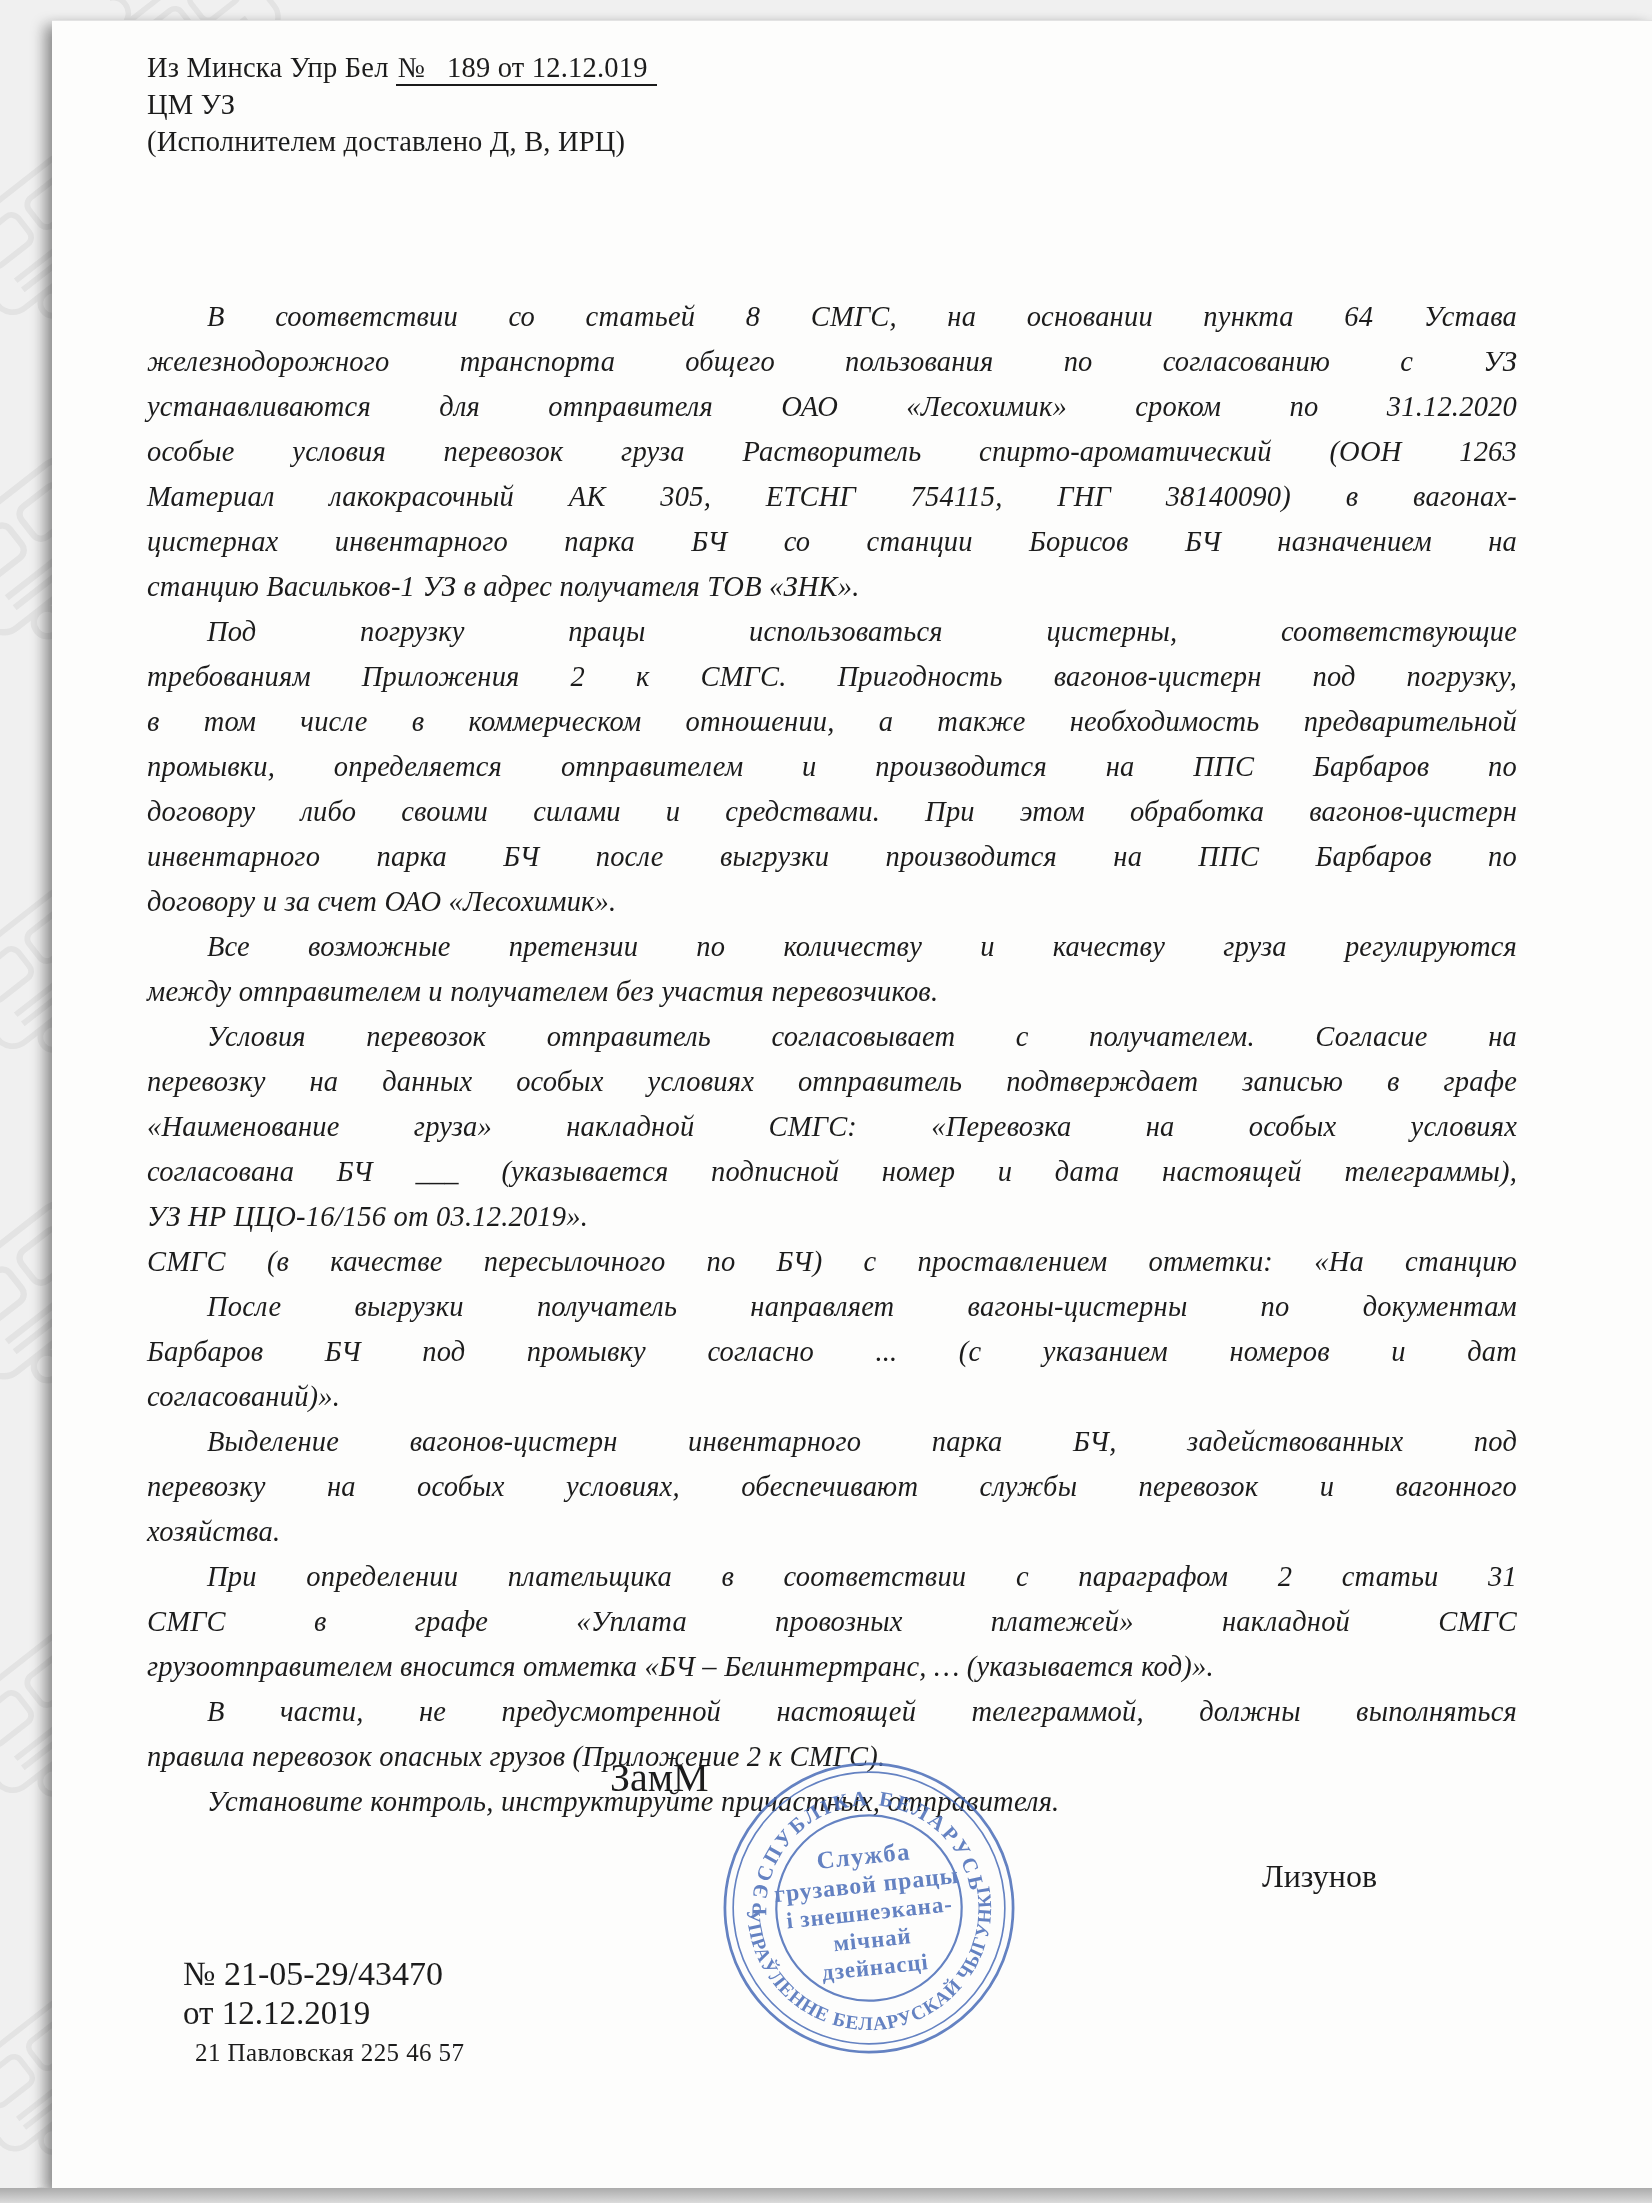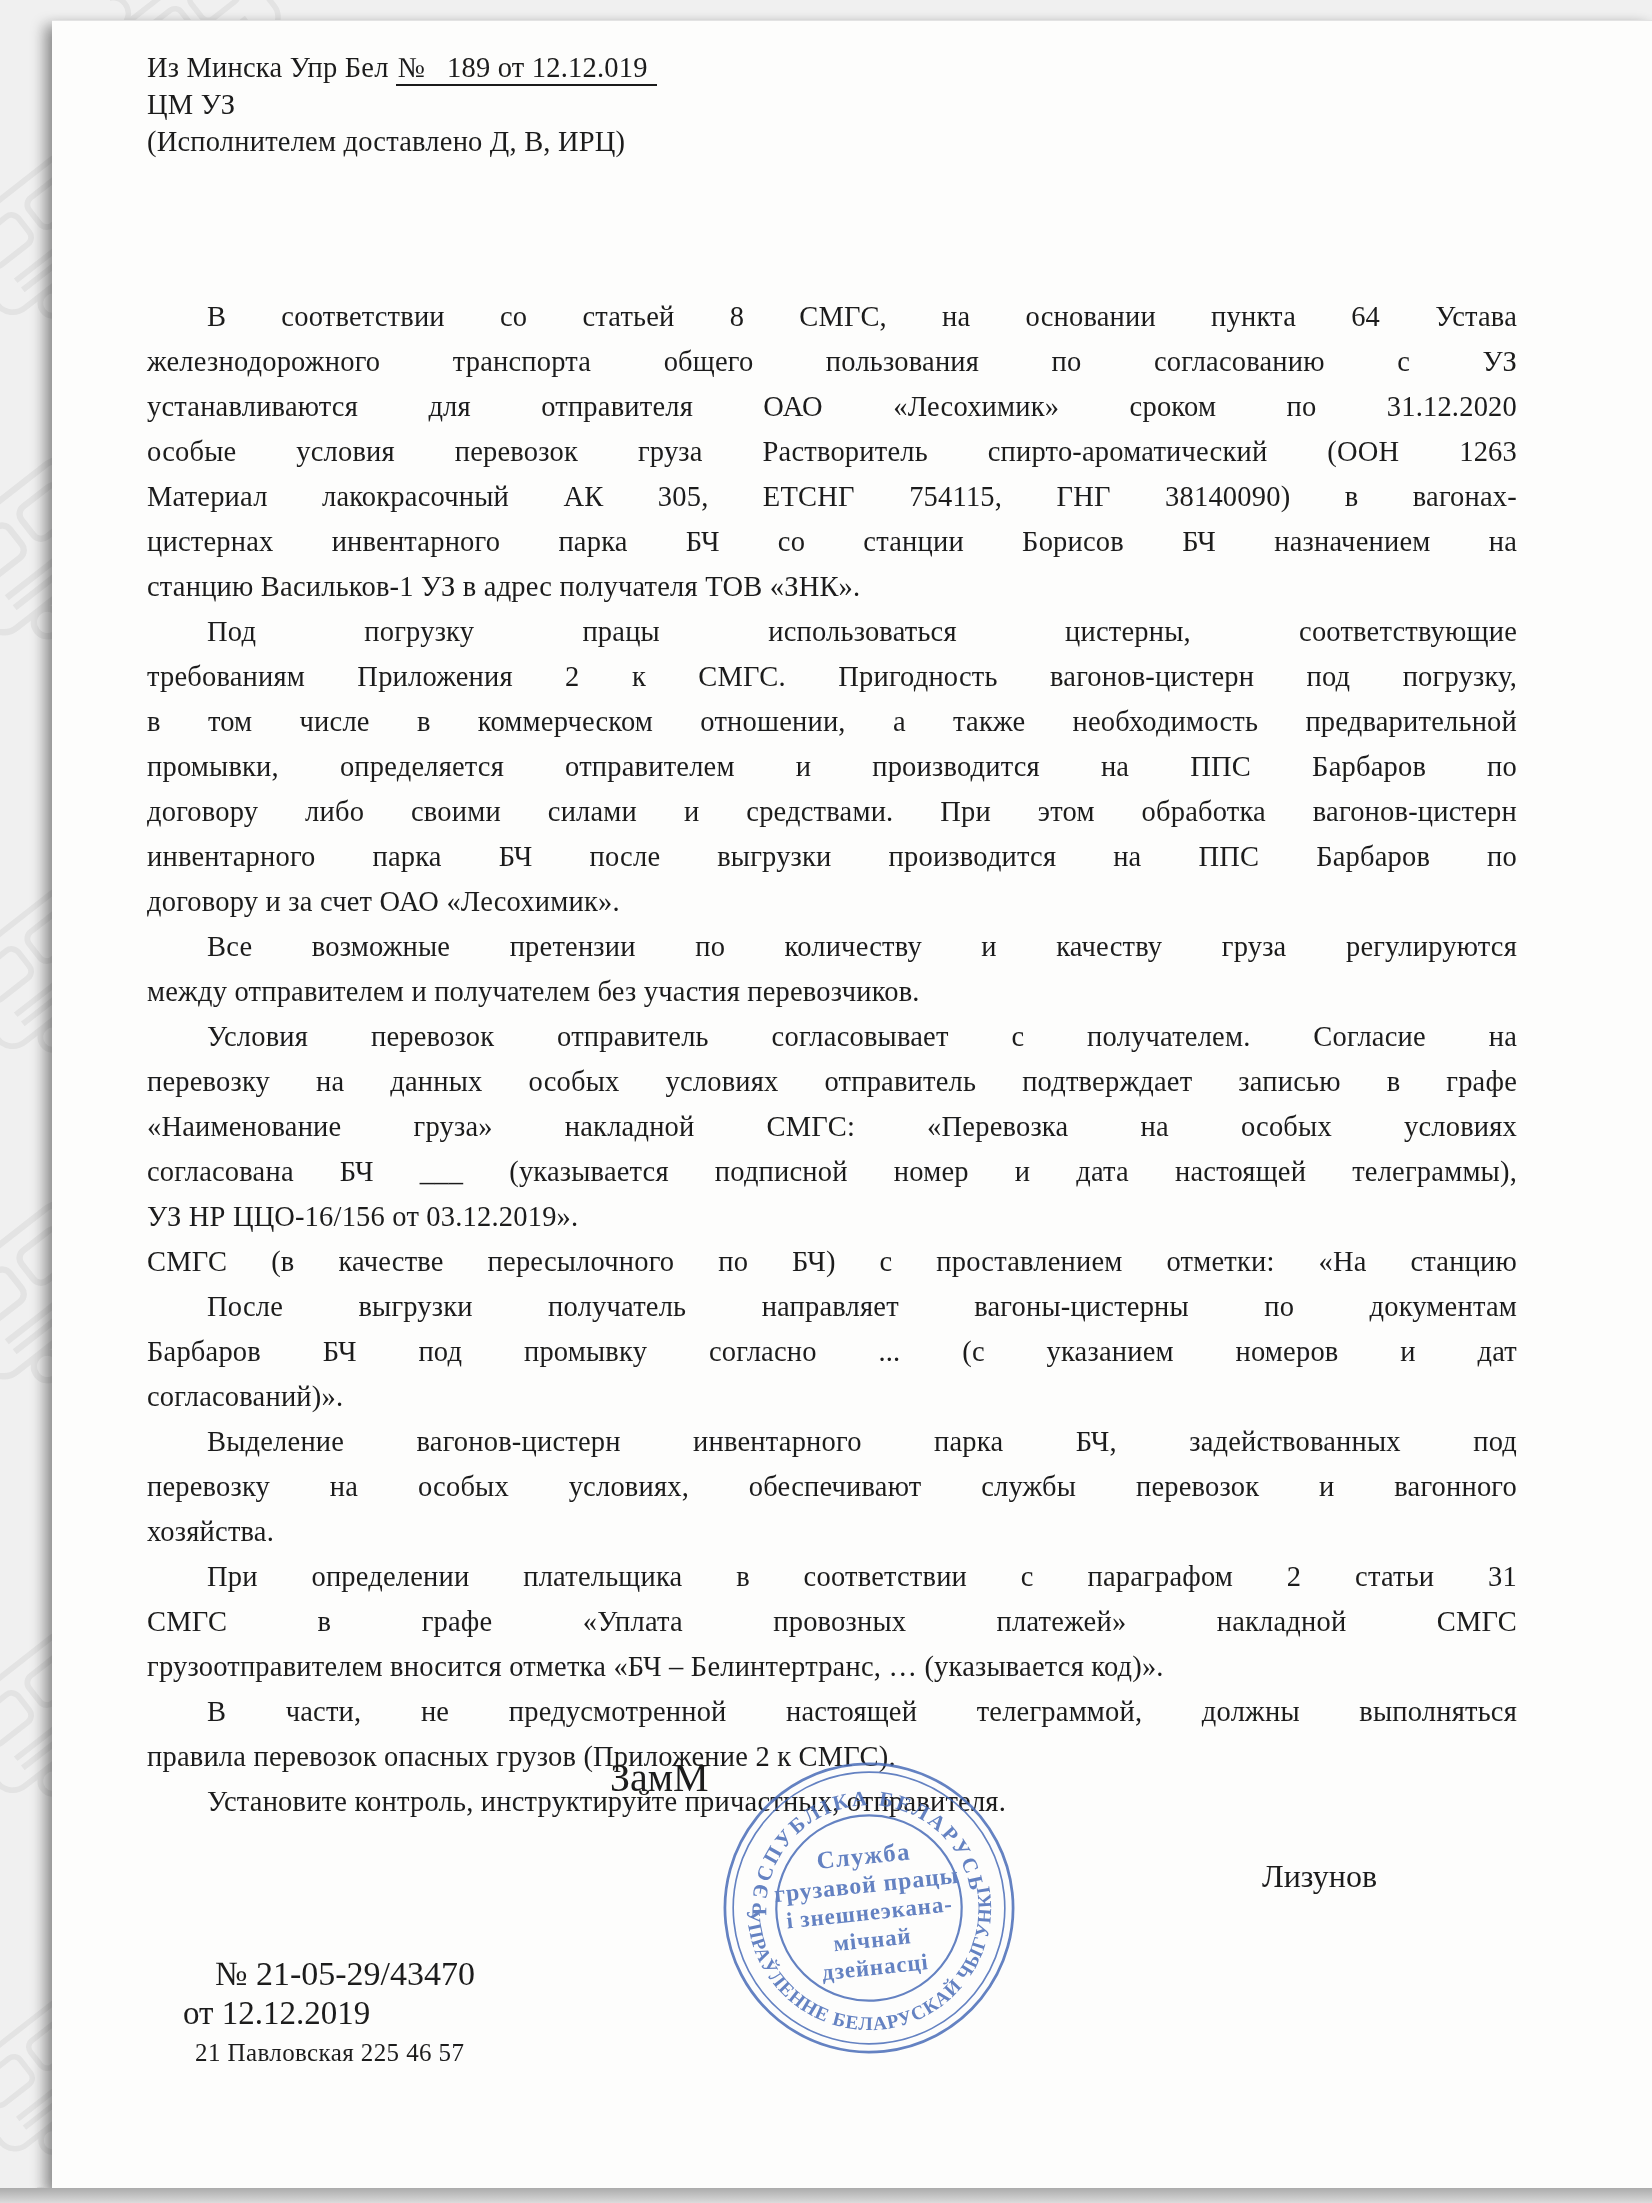--- a/index.html
+++ b/index.html
@@ -14,28 +14,28 @@
         box-shadow:-9.2px 3.7px 13px rgba(0,0,0,.28), 0 9.2px 14.7px rgba(0,0,0,.30);
         border-top:0.9px solid #e3e3e3;}
   #bottom-band{position:absolute;left:0;top:2188px;width:1653px;height:15.6px;z-index:2;
         background:linear-gradient(to bottom,#ababab,#dedede);}
   
   .ink{color:#1c1c1c;}
   #header-block{position:absolute;left:95px;top:27.5px;font-size:28.5px;line-height:37px;
         letter-spacing:0.2px;white-space:nowrap;}
   .docnum{border-bottom:2.8px solid #1b1b1b;padding:0 9.2px 1.8px 1.8px;white-space:pre;margin-top:36px;}
   #body-text{position:absolute;left:95px;top:273px;width:1370px;font-size:28.5px;
-        line-height:45px;letter-spacing:0.2px;}
+        line-height:45px;letter-spacing:0.2px;font-style:italic;}
   .bline{text-align:justify;text-align-last:justify;}
   .bline.last{text-align-last:left;}
   .bline.first{text-indent:60px;}
   #sig-left{position:absolute;left:558px;top:1733px;font-size:40px;}
   #sig-right{position:absolute;left:1210px;top:1837px;font-size:32px;}
   #footer-block{position:absolute;left:131px;top:1934px;}
-  #reg-number{font-size:34px;margin-left:32px;}
+  #reg-number{font-size:34px;}
   #reg-date{font-size:33px;margin-top:1.8px;}
   #executor-line{font-size:25px;margin-top:7.3px;letter-spacing:0.4px;margin-left:12px;}
   
   #stamp{position:absolute;left:661px;top:1731px;width:312px;height:312px;
          transform:rotate(-6deg);opacity:.85;z-index:3;}
   #stamp text{font-family:"Liberation Serif",serif;font-weight:bold;}
   .hiddendefs{position:absolute;width:0;height:0;overflow:hidden;}
 </style>
 </head>
 <body>

